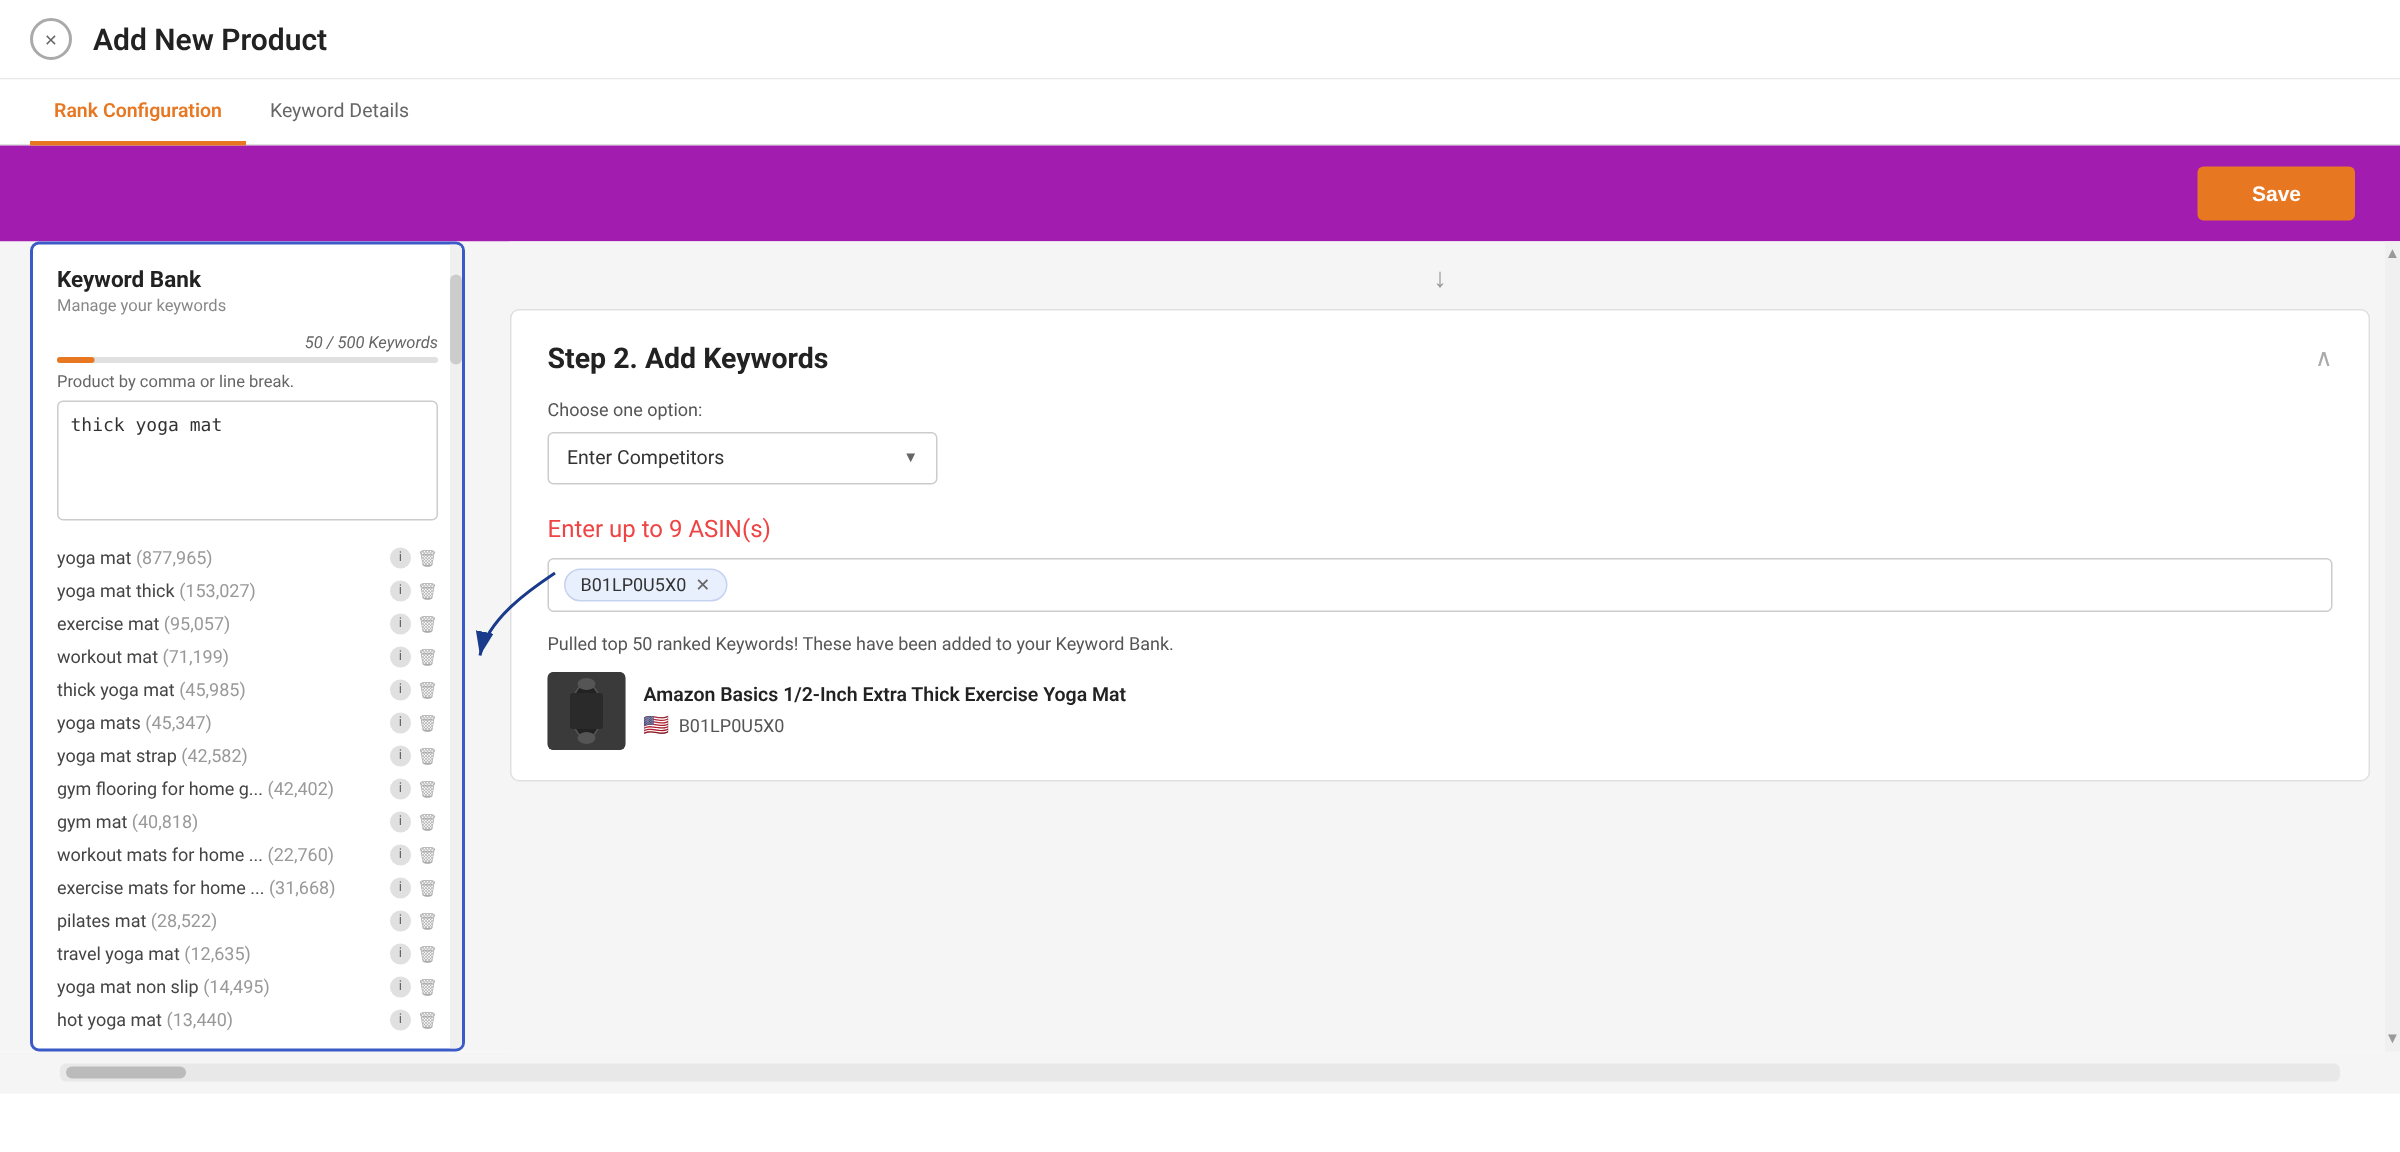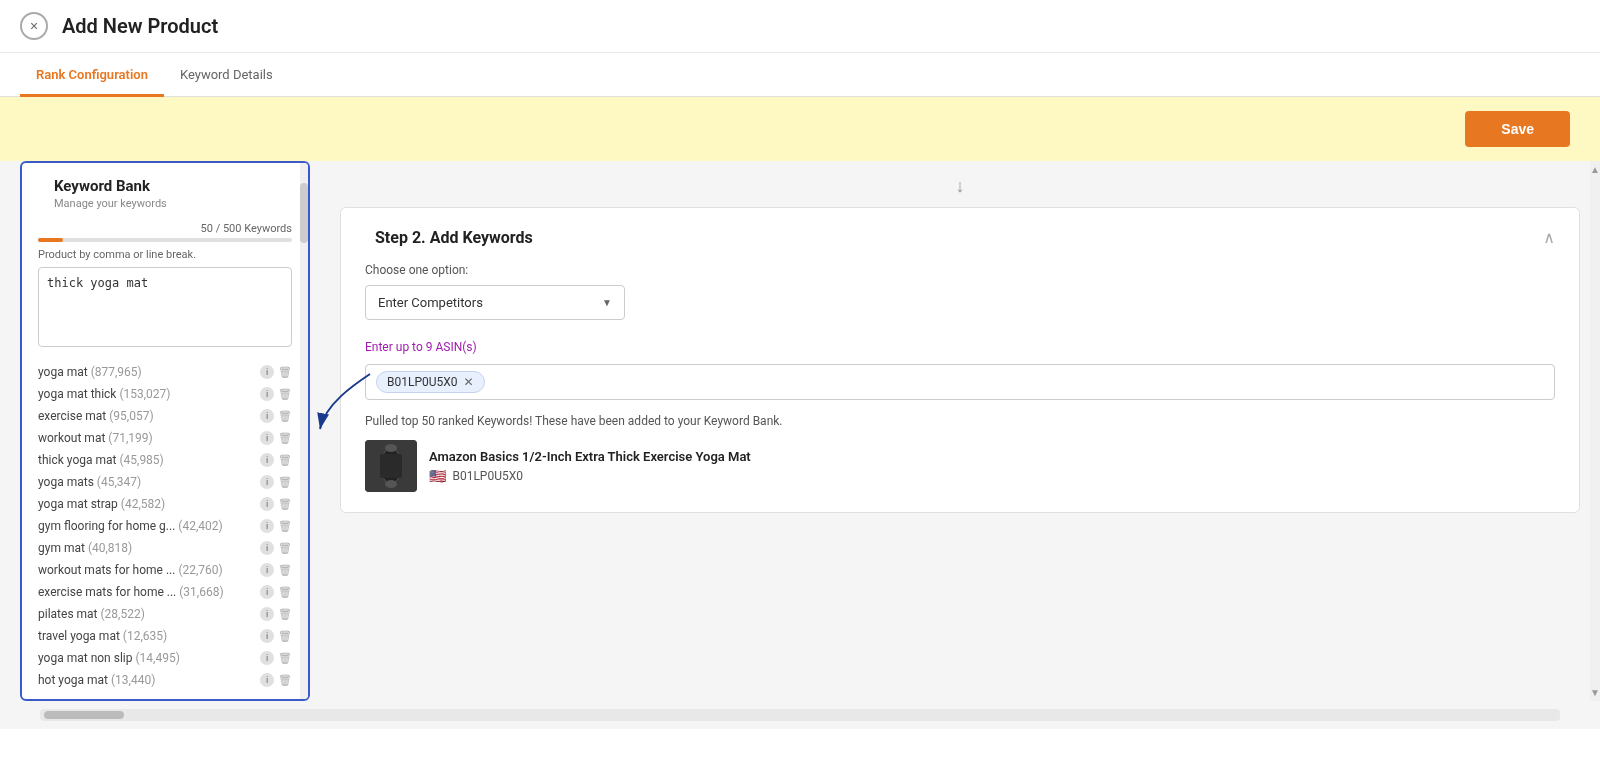--- a/index.html
+++ b/index.html
@@ -57,21 +57,21 @@
     }
     .tab-item.active {
       color: #e87722;
       border-bottom: 3px solid #e87722;
       font-weight: 600;
     }
     .save-btn-container {
       display: flex;
       justify-content: flex-end;
       padding: 14px 30px;
-      background: #fef9c3;
+      background: #a21caf;
     }
     .save-btn {
       background: #e87722;
       color: #fff;
       border: none;
       padding: 10px 36px;
       border-radius: 4px;
       font-size: 14px;
       font-weight: 600;
       cursor: pointer;
@@ -90,34 +90,35 @@
       border: 2px solid #3a5bc7;
       border-radius: 6px;
       margin-right: 30px;
       position: relative;
       height: 540px;
       display: flex;
       flex-direction: column;
       overflow: hidden;
     }
     .keyword-bank-header {
-      padding: 14px 32px 8px;
+      padding: 14px 16px 8px;
     }
     .keyword-bank-title {
       font-size: 15px;
       font-weight: 700;
       color: #222;
     }
     .keyword-bank-subtitle {
       font-size: 11px;
       color: #888;
       margin-top: 2px;
     }
     .keyword-count-bar {
       padding: 4px 16px 6px;
+      font-style: italic;
     }
     .keyword-count-text {
       font-size: 11px;
       color: #666;
       text-align: right;
     }
     .keyword-progress-bar {
       height: 4px;
       background: #e0e0e0;
       border-radius: 2px;
@@ -225,24 +226,23 @@
       padding: 20px 24px;
       position: relative;
     }
     .step-card-header {
       display: flex;
       justify-content: space-between;
       align-items: center;
       margin-bottom: 16px;
     }
     .step-title {
-      font-size: 16px;
+      font-size: 19px;
       font-weight: 700;
       color: #222;
-      margin-left: 10px;
     }
     .collapse-btn {
       font-size: 16px;
       color: #aaa;
       cursor: pointer;
     }
     .choose-option-label {
       font-size: 12px;
       color: #555;
       margin-bottom: 8px;
@@ -261,22 +261,22 @@
       color: #333;
     }
     .dropdown-arrow {
       color: #666;
       font-size: 10px;
     }
     .asin-section {
       margin-top: 20px;
     }
     .asin-label {
-      font-size: 12px;
-      color: #a21caf;
+      font-size: 16px;
+      color: #ef4444;
       margin-bottom: 10px;
     }
     .asin-input-row {
       display: flex;
       align-items: center;
       gap: 8px;
       border: 1px solid #ccc;
       border-radius: 4px;
       padding: 6px 10px;
       width: 100%;

